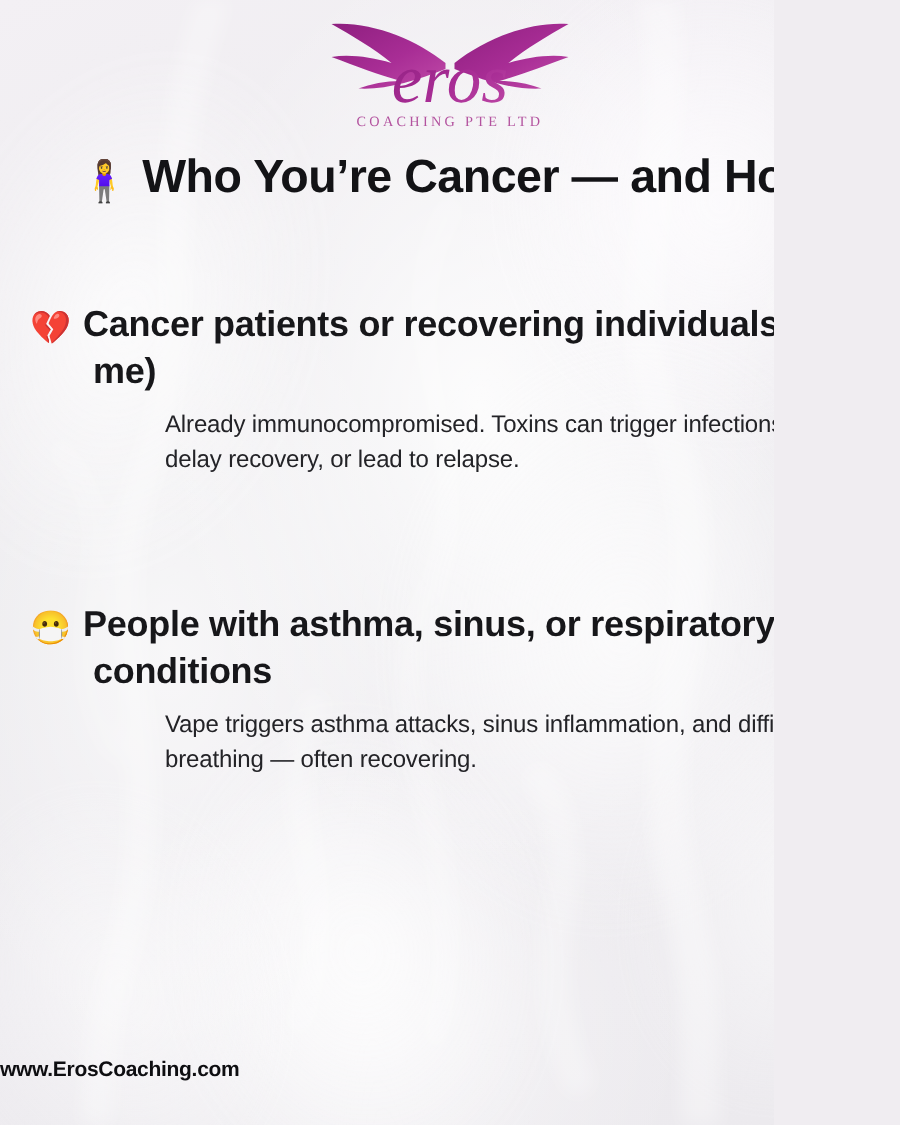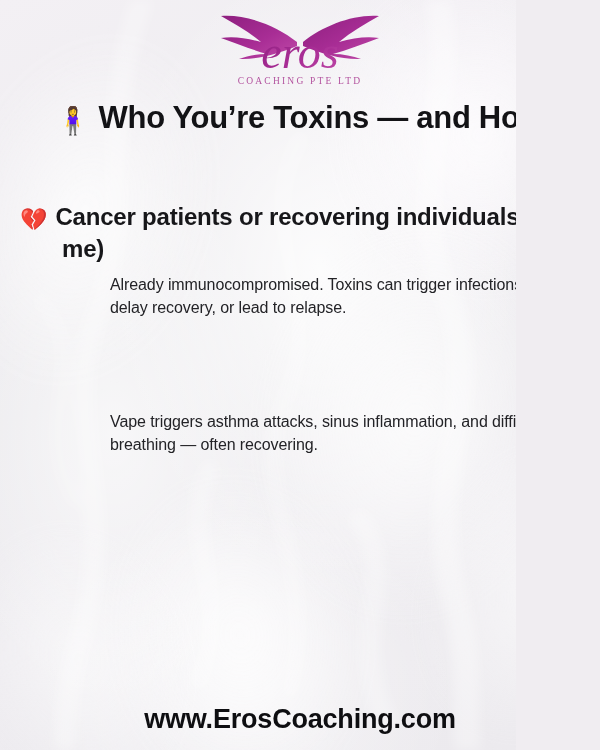--- a/index.html
+++ b/index.html
@@ -125,22 +125,21 @@
     letter-spacing: -0.1px;
     color: #232327;
   }
 
   
   .footer {
     position: absolute;
     top: 704px;
     left: 0;
     width: 600px;
-    text-align: center;
-    font-size: 27px;
+    font-size: 14px;
     font-weight: 700;
     letter-spacing: -0.2px;
     color: #0e0e11;
   }
 </style>
 </head>
 <body>
 
 <div id="poster">
 
@@ -185,31 +184,34 @@
         </g>
 
         <text x="95" y="62" text-anchor="middle" font-family="'Liberation Serif', serif" font-size="46" font-style="italic" fill="url(#plum)">eros</text>
 
         <text x="95" y="78" text-anchor="middle" font-family="'Liberation Serif', serif" font-size="9.5" letter-spacing="2.2" fill="#b3539f">COACHING PTE LTD</text>
       </svg>
     </div>
 
     <div class="title">
       <span class="title-emoji">🧍‍♀️</span>
-      <span>Who You’re Toxins —</span>
+      <span>Who You’re Cancer —</span>
       <span>and How</span>
     </div>
 
     <div class="block block-1">
       <div class="item-head">
         <span class="head-emoji">💔</span><span>Cancer patients or recovering individuals (like me)</span>
       </div>
       <div class="item-body">Already immunocompromised. Toxins can trigger infections, delay recovery, or lead to relapse.</div>
     </div>
 
     <div class="block block-2">
+      <div class="item-head">
+        <span class="head-emoji">😷</span><span>People with asthma, sinus, or respiratory conditions</span>
+      </div>
       <div class="item-body">Vape triggers asthma attacks, sinus inflammation, and difficulty breathing — often recovering.</div>
     </div>
 
     <div class="footer">www.ErosCoaching.com</div>
 
   </div>
 </div>
 
 </body></html>

